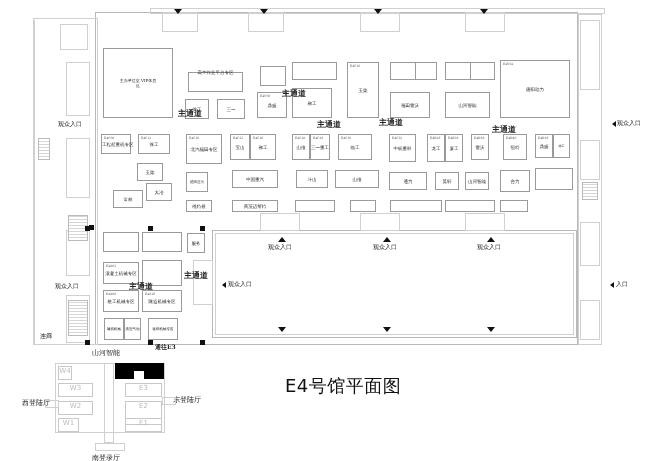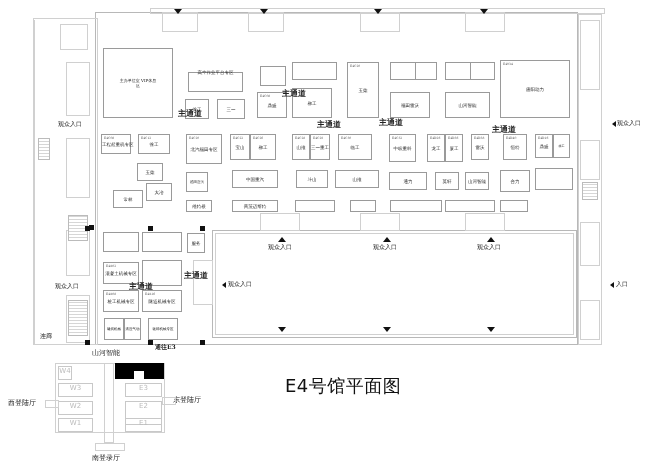--- a/index.html
+++ b/index.html
@@ -285,26 +285,26 @@
 
 <div class="abs" style="left:0; top:345px; width:230px; height:116px;">
   <div class="mini-label" style="left:92px; top:3px;">山河智能</div>
   <div class="wall-thin" style="left:55px; top:18px; width:110px; height:70px;"></div>
   <div class="wall-thin" style="left:104px; top:18px; width:10px; height:80px;"></div>
   <div class="wall-thin" style="left:95px; top:98px; width:30px; height:8px;"></div>
 
   <div class="mini-hall" style="left:58px; top:21px; width:14px; height:14px;">W4</div>
   <div class="mini-hall" style="left:58px; top:38px; width:35px; height:14px;">W3</div>
   <div class="mini-hall" style="left:58px; top:56px; width:35px; height:14px;">W2</div>
-  <div class="mini-hall" style="left:58px; top:73px; width:35px; height:14px;">W1</div>
+  <div class="mini-hall" style="left:58px; top:73px; width:21px; height:14px;">W1</div>
 
   <div class="mini-hall active" style="left:115px; top:18px; width:49px; height:16px;">E4</div>
   <div class="abs" style="left:134px; top:26px; width:10px; height:8px; background:#fff;"></div>
   <div class="mini-hall" style="left:125px; top:38px; width:37px; height:14px;">E3</div>
   <div class="mini-hall" style="left:125px; top:56px; width:37px; height:24px;">E2</div>
   <div class="mini-hall" style="left:125px; top:73px; width:37px; height:14px;">E1</div>
 
-  <div class="mini-label" style="left:8px; top:53px;">西登陆厅</div>
+  <div class="mini-label" style="left:22px; top:53px;">西登陆厅</div>
   <div class="wall-thin" style="left:45px; top:55px; width:14px; height:8px;"></div>
   <div class="mini-label" style="left:173px; top:50px;">东登陆厅</div>
   <div class="wall-thin" style="left:162px; top:52px; width:14px; height:8px;"></div>
   <div class="mini-label" style="left:92px; top:108px;">南登录厅</div>
 </div>
 
 </body></html>

